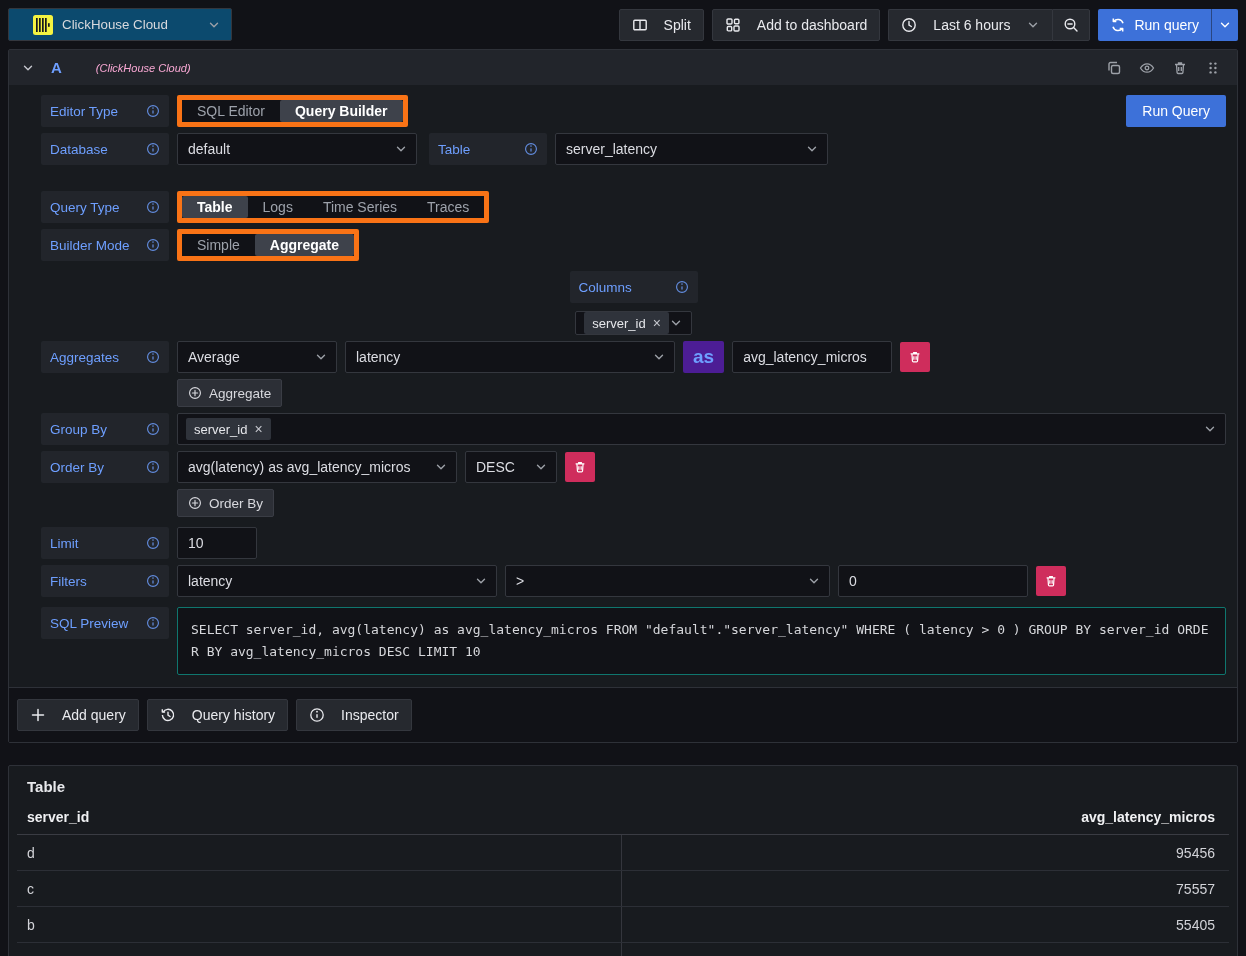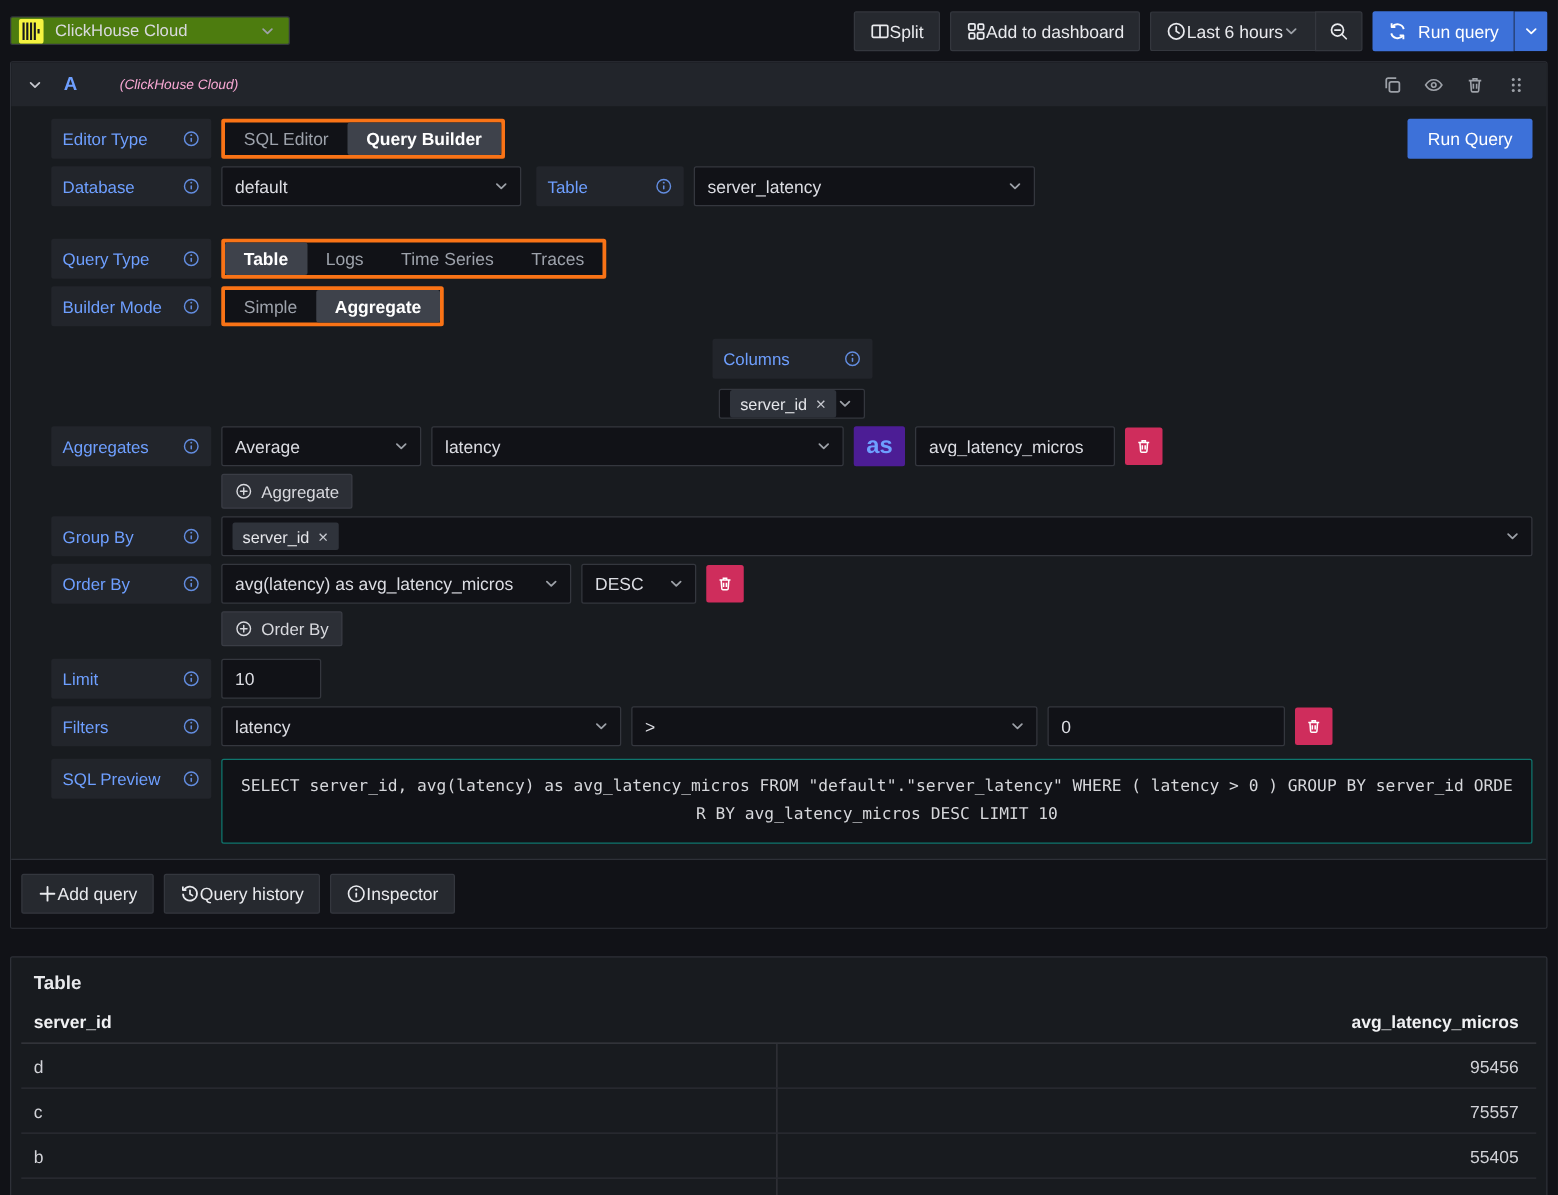--- a/index.html
+++ b/index.html
@@ -8,28 +8,28 @@
     background:#111217;
     font-family:"Liberation Sans", sans-serif;
     color:#ccccdc;
     font-size:14px;
   }
   svg { display:block; }
 
   
   .topbar { display:flex; justify-content:space-between; align-items:center; padding:8px; height:49px; }
   .ds-picker {
-    width:224px; height:23px; display:flex; align-items:center; gap:9px;
-    background:#4d7c0f; border:1px solid #34373e; border-radius:2px;
-    padding:0 10px 0 6px; color:#d8d9dd; font-weight:500; cursor:pointer;
+    width:224px; height:33px; display:flex; align-items:center; gap:9px;
+    background:#0c4a6e; border:1px solid #34373e; border-radius:2px;
+    padding:0 10px 0 24px; color:#d8d9dd; font-weight:500; cursor:pointer;
   }
   .ds-picker .grow { flex:1; text-align:left; }
   .tb-right { display:flex; gap:8px; align-items:center; }
   .tb-btn {
-    height:32px; display:inline-flex; align-items:center; gap:0; padding:0 12px;
+    height:32px; display:inline-flex; align-items:center; gap:16px; padding:0 12px;
     background:#26292f; border:1px solid #34373e; border-radius:2px;
     color:#e9eaee; font-size:14px; font-weight:500; font-family:inherit; cursor:pointer;
   }
   .btn-group { display:flex; }
   .btn-group .tb-btn:first-child { border-radius:2px 0 0 2px; border-right:none; }
   .btn-group .tb-btn:last-child  { border-radius:0 2px 2px 0; padding:0 10px; }
   .run-group { display:flex; }
   .run-main {
     height:32px; display:inline-flex; align-items:center; gap:8px; padding:0 12px;
     background:#3d71d9; border:none; border-radius:2px 0 0 2px; color:#fff;
@@ -57,21 +57,21 @@
   .qbody { padding:10px 11px 12px 32px; display:flex; flex-direction:column; gap:6px; }
   .frow { display:flex; gap:8px; align-items:center; }
   .flabel {
     width:128px; min-width:128px; height:32px; background:#22252b; border-radius:2px;
     display:flex; align-items:center; justify-content:space-between; padding:0 9px;
     color:#6e9fff; font-size:13.5px; font-weight:500;
   }
   .flabel .info { opacity:.85; display:flex; }
   .flabel.w118 { width:118px; min-width:118px; margin-left:4px; }
 
-  .radio-group { height:32px; display:inline-flex; background:#111217; border:3px solid #f97316; border-radius:2px; }
+  .radio-group { height:32px; display:inline-flex; background:#111217; border:5px solid #f97316; border-radius:2px; }
   .radio-opt {
     padding:0 15px; display:flex; align-items:center; color:#9da2ab;
     font-size:14px; font-weight:500; border-radius:2px; cursor:pointer; white-space:nowrap;
   }
   .radio-opt.selected { background:#3e424b; color:#fff; font-weight:600; }
 
   .select {
     height:32px; background:#111217; border:1px solid #34373e; border-radius:2px;
     display:flex; align-items:center; justify-content:space-between;
     padding:0 8px 0 10px; color:#dcdde3; cursor:pointer;
@@ -555,21 +555,21 @@
           <span>
               <svg class="icon14" viewBox="0 0 16 16" fill="none" stroke="currentColor" stroke-width="1.4">
                 <path d="M3 4.5h10M6.5 4.5V3h3v1.5M4.5 4.5l.6 8.1a1 1 0 0 0 1 .9h3.8a1 1 0 0 0 1-.9l.6-8.1"></path>
                 <path d="M6.7 7v4M9.3 7v4"></path>
               </svg>
             </span>
         </button>
       </div>
 
 
-      <div class="frow sql-row" style="margin-top:4px;text-align:center;">
+      <div class="frow sql-row" style="margin-top:4px;">
         <div class="flabel">
           <span>SQL Preview</span>
           <span class="info">
               <svg class="icon14" viewBox="0 0 16 16">
                 <circle cx="8" cy="8" r="6.2" fill="none" stroke="currentColor" stroke-width="1.3"></circle>
                 <rect x="7.3" y="7" width="1.4" height="4" rx="0.7" fill="currentColor"></rect>
                 <circle cx="8" cy="4.7" r="0.9" fill="currentColor"></circle>
               </svg>
             </span>
         </div>

